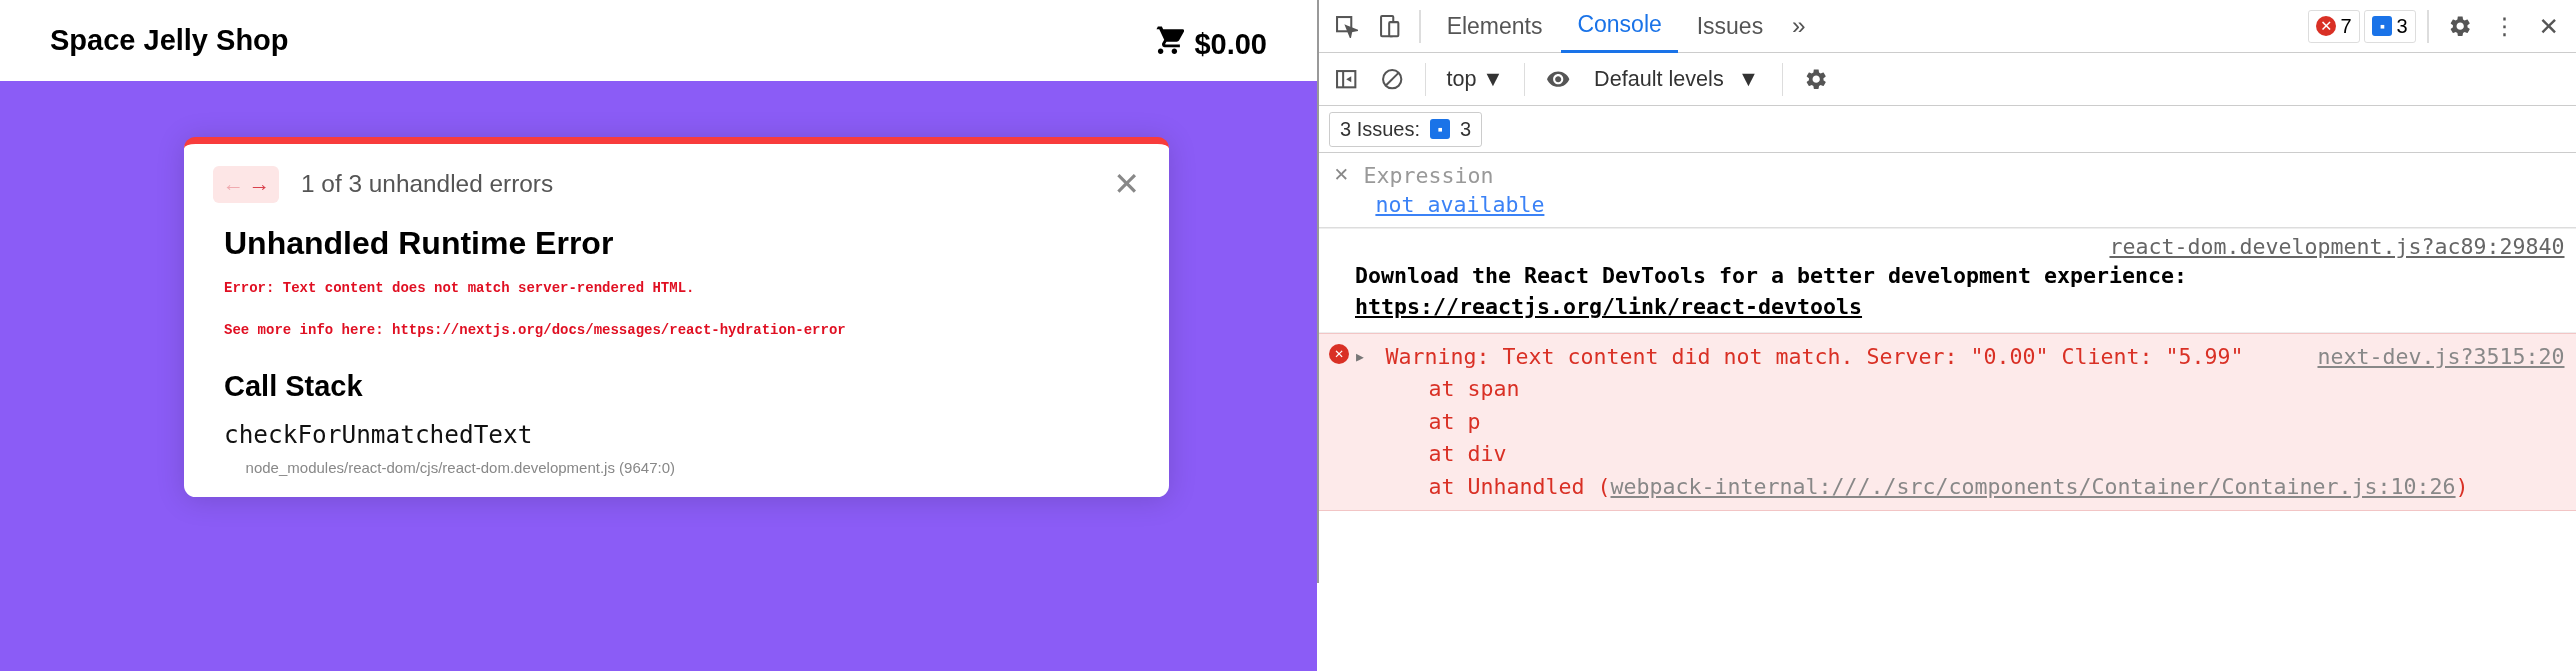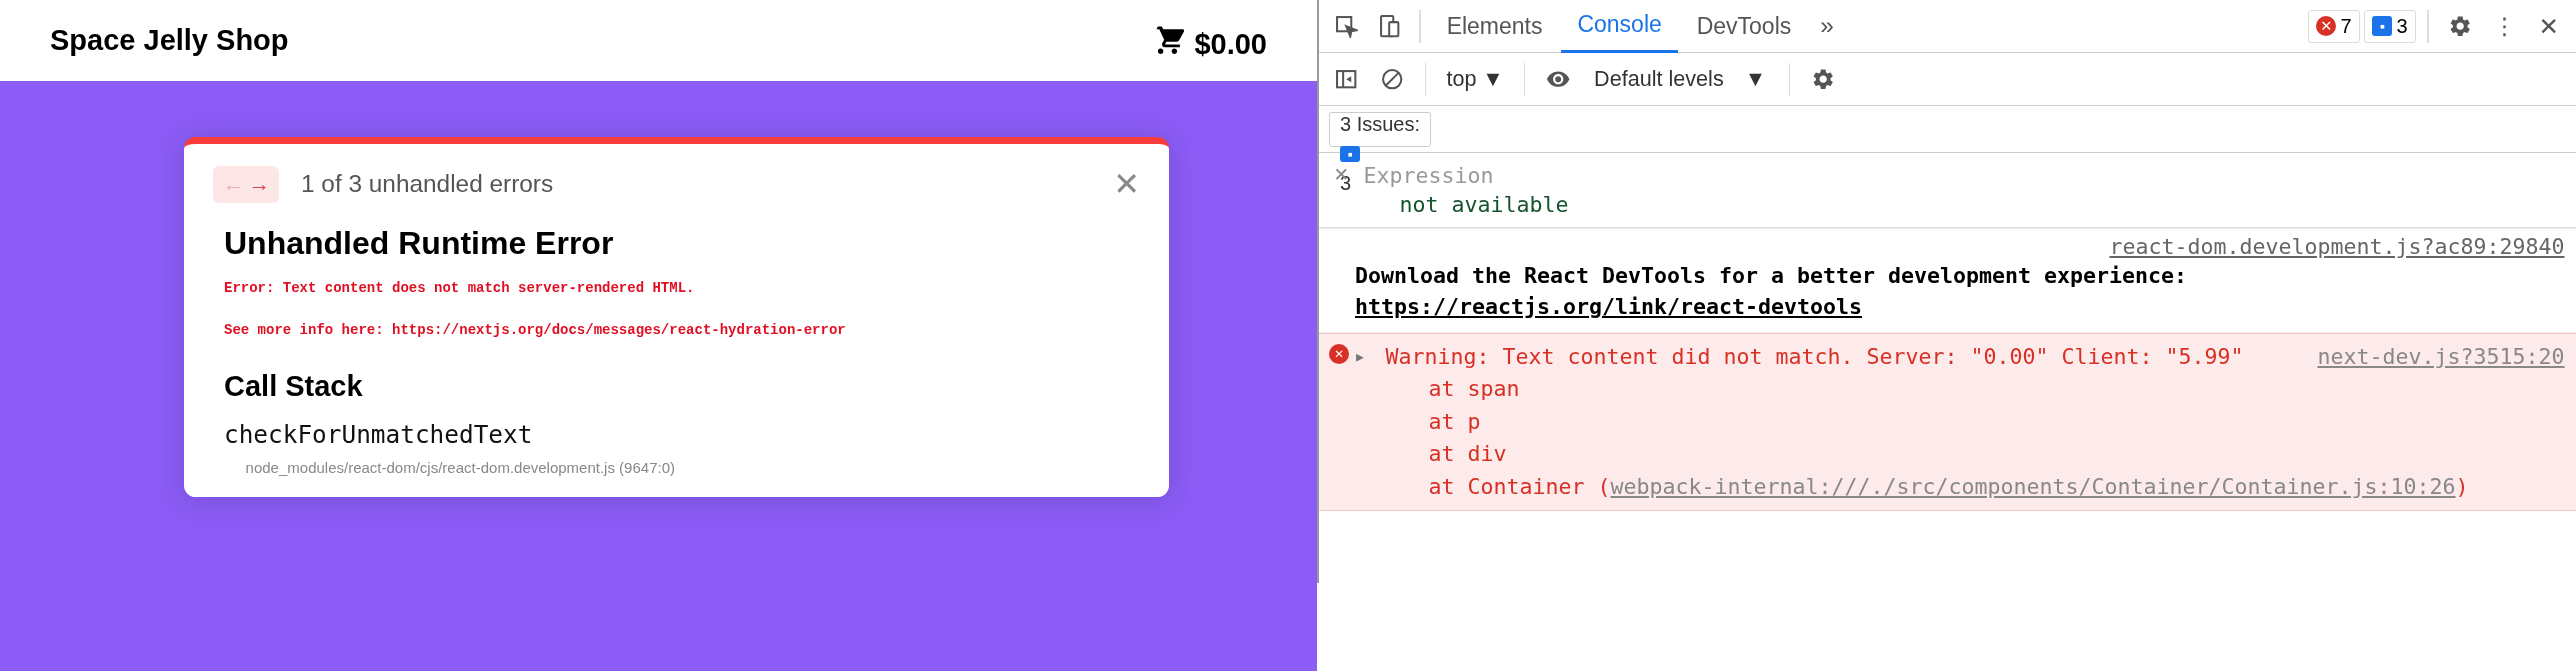--- a/index.html
+++ b/index.html
@@ -72,30 +72,30 @@
 .dt-tab.active { color: #1a73e8; border-bottom: 3.6px solid #1a73e8; font-weight: 400; }
 .dt-more { font-size: 24.4px; color: #555; padding: 0 10px; }
 .dt-right { margin-left: auto; display:flex; align-items:center; gap: 4.3px; }
 .badge { display:flex; align-items:center; border:1.4px solid #ddd; border-radius:2.9px; height:33px; padding:0 7.2px; gap:4.3px; font-size:20px; }
 .red-circle { width:20px; height:20px; border-radius:50%; background:#d93025; color:#fff; display:flex; align-items:center; justify-content:center; font-size:14.4px; }
 .blue-sq { width:20px; height:20px; border-radius:2.9px; background:#1a73e8; color:#fff; display:flex; align-items:center; justify-content:center; font-size:14.4px; }
 
 .dt-toolbar { display:flex; align-items:center; border-bottom:1.4px solid #ccc; height:53px; padding:0 7.2px; gap:5.8px; }
 .dt-select { display:flex; align-items:center; gap:5.8px; font-size:21.6px; color:#333; padding:0 7.2px; }
 .dt-filter { border:1.4px solid #ccc; height:35px; padding:0 10px; font-size:20px; color:#888; width:460px; background:#fff; }
-.dt-levels { display:flex; align-items:center; gap:21px; font-size:21.6px; color:#333; padding:0 10px; }
+.dt-levels { display:flex; align-items:center; gap:14px; font-size:21.6px; color:#333; padding:0 10px; }
 
 .dt-issues { display:flex; align-items:center; border-bottom:1.4px solid #ccc; height:47px; padding:0 10px; }
-.issues-pill { border:1.4px solid #ccc; border-radius:2.9px; height:35px; display:flex; align-items:flex-start; padding:0 10px; gap:10px; font-size:20px; color:#333;flex-direction:column; }
+.issues-pill { border:1.4px solid #ccc; border-radius:2.9px; height:35px; display:flex; align-items:center; padding:0 10px; gap:10px; font-size:20px; color:#333; }
 
 .dt-expr { border-bottom:1.4px solid #ddd; padding:10px 14.4px; }
 .expr-row { display:flex; align-items:flex-start; gap:14.4px; }
 .expr-x { color:#888; font-size:18.7px; margin-top:1.4px; }
 .expr-label { color:#999; font-family: ui-monospace, Menlo, monospace; font-size:21.6px; }
-.expr-val { color:#14532d; font-family: ui-monospace, Menlo, monospace; font-size:21.6px; margin-left:66px; margin-top:4.3px; }
+.expr-val { color:#3b82f6; font-family: ui-monospace, Menlo, monospace; font-size:21.6px; margin-left:42px; margin-top:4.3px;text-decoration:underline; }
 
 .dt-log { font-family: ui-monospace, Menlo, Consolas, monospace; font-size:21.6px; }
 .log-src-right { text-align:right; color:#666; text-decoration:underline; padding:4.3px 11.5px 1.4px 11.5px; border-top:0.7px solid #eee; }
 .log-info { padding:1.4px 11.5px 10px 36px; color:#000; border-bottom:1.4px solid #eee; line-height:1.4; }
 .log-info .bold { font-weight:800; }
 .log-info a { color:#000; text-decoration:underline; font-weight:800; }
 
 .log-err { background:#fdeaea; border-top:1.4px solid #f2c5c5; border-bottom:1.4px solid #f2c5c5; padding:7.2px 11.5px; color:#d93025; position:relative; line-height:1.5; }
 .log-err .err-icon { position:absolute; left:10px; top:10px; width:20px; height:20px; border-radius:50%; background:#d93025; color:#fff; display:flex; align-items:center; justify-content:center; font-size:14.4px; }
 .log-err .tri { position:absolute; left:37px; top:13px; color:#777; font-size:13px; }
@@ -152,21 +152,21 @@
     </div>
     <div class="dt-iconbtn">
       <svg viewBox="0 0 24 24" fill="none" stroke="currentColor" stroke-width="2">
           <rect x="4" y="2" width="12" height="20" rx="1"></rect>
           <rect x="12" y="8" width="9" height="14" rx="1" fill="#fff"></rect>
         </svg>
     </div>
     <div class="dt-sep"></div>
     <div class="dt-tab">Elements</div>
     <div class="dt-tab active">Console</div>
-    <div class="dt-tab">DevTools</div>
+    <div class="dt-tab">Issues</div>
     <div class="dt-more">»</div>
     <div class="dt-right">
       <div class="badge">
         <span class="red-circle">✕</span>
         <span>7</span>
       </div>
       <div class="badge">
         <span class="blue-sq">▪</span>
         <span>3</span>
       </div>
@@ -242,19 +242,19 @@
 
     <div class="log-err">
       <span class="err-icon">✕</span>
       <span class="tri">▶</span>
       <span class="src">next-dev.js?3515:20</span>
       <div class="err-body">
         <div>Warning: Text content did not match. Server: "0.00" Client: "5.99"</div>
         <div class="stack-line">at span</div>
         <div class="stack-line">at p</div>
         <div class="stack-line">at div</div>
-        <div class="stack-line"><span>at Container (</span><a class="wp">webpack-internal:///./src/components/Container/Container.js:10:26</a><span>)</span></div>
+        <div class="stack-line"><span>at Unhandled (</span><a class="wp">webpack-internal:///./src/components/Container/Container.js:10:26</a><span>)</span></div>
       </div>
     </div>
   </div>
 
 </div>
 
 
 </body></html>

